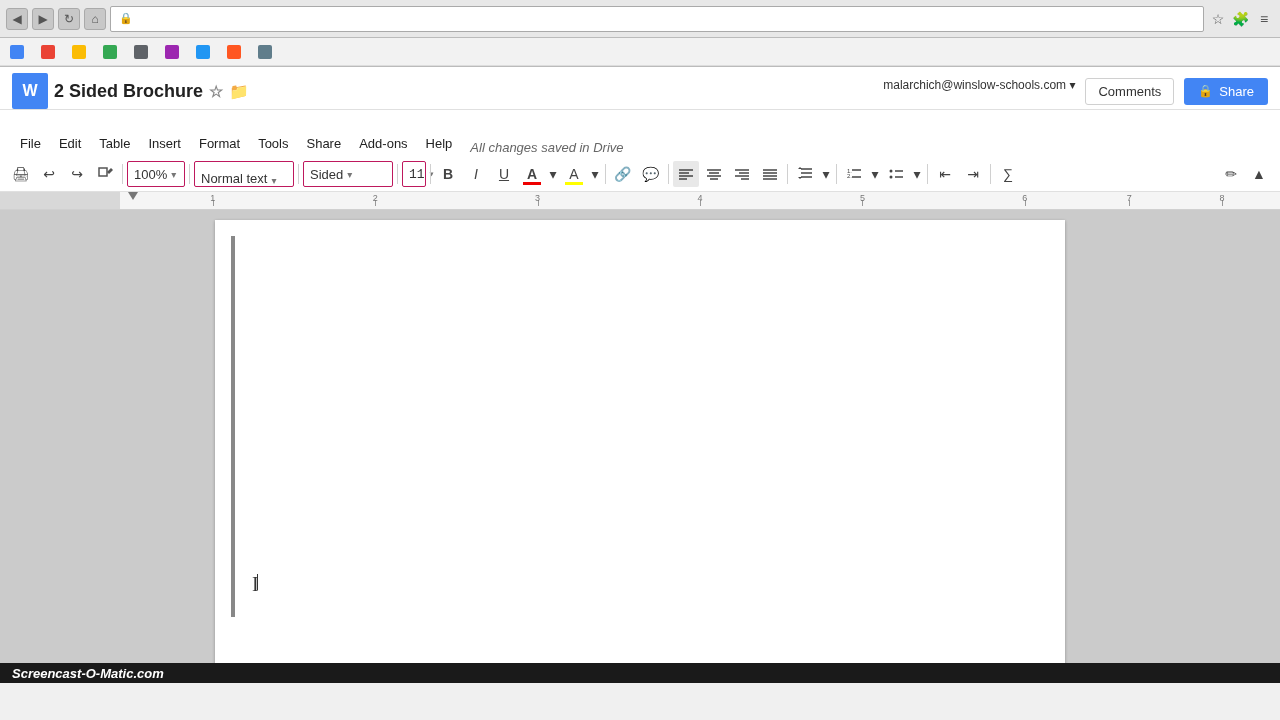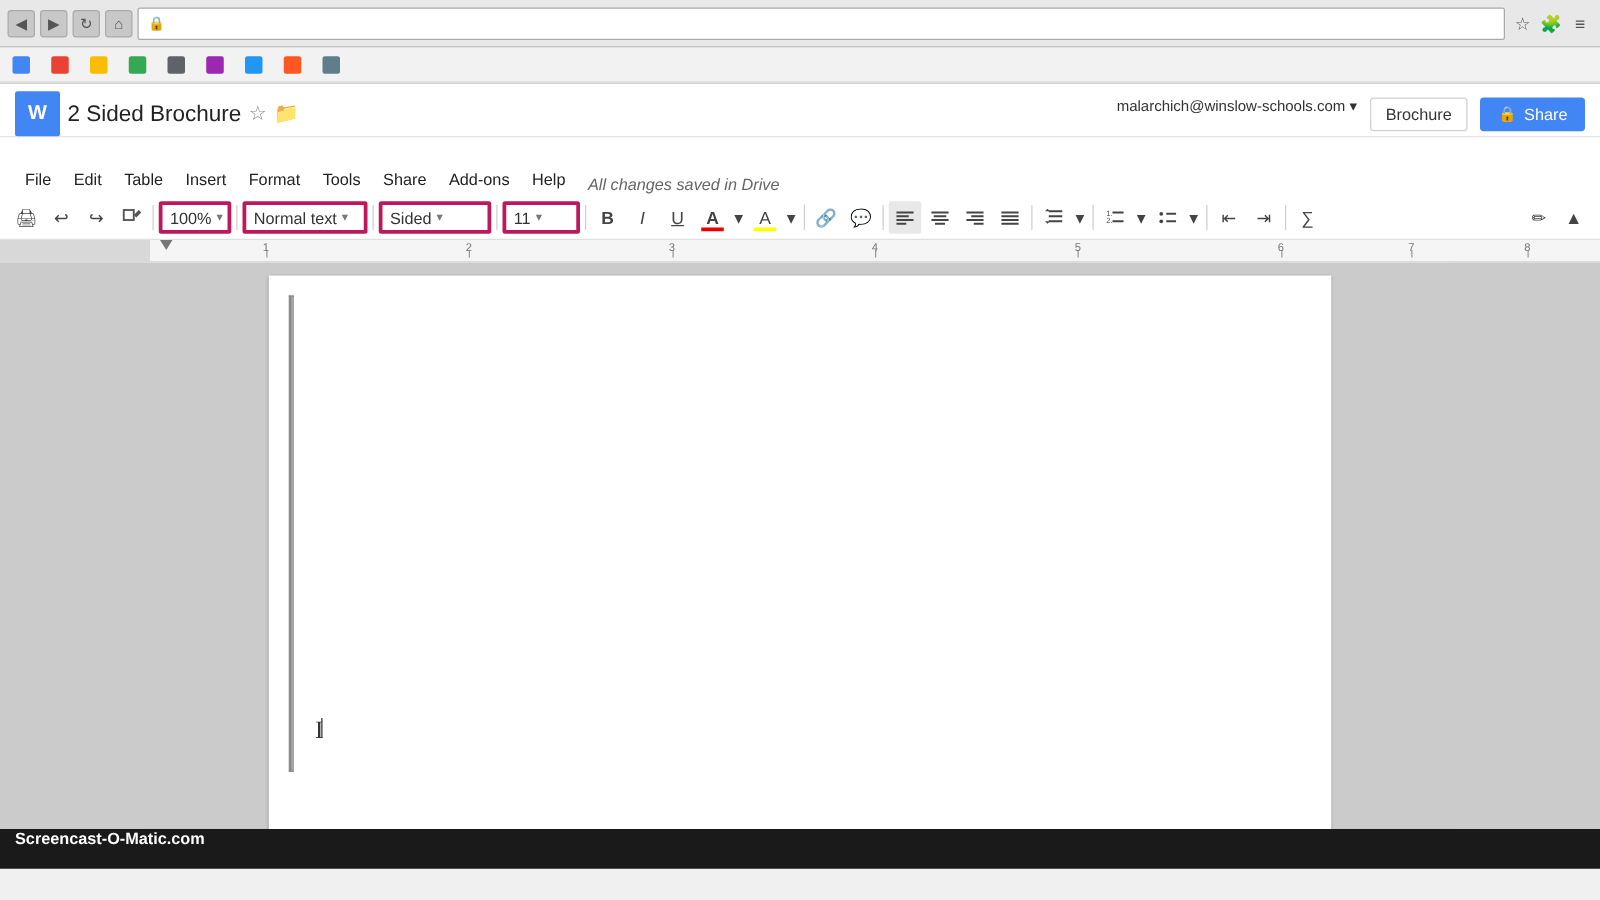--- a/index.html
+++ b/index.html
@@ -97,21 +97,21 @@
     }
     .doc-icon {
       width: 36px; height: 36px;
       background: #4285f4;
       display: flex; align-items: center; justify-content: center;
       color: white; font-size: 18px; font-weight: bold;
       border-radius: 2px;
     }
     .doc-title-section { display: flex; flex-direction: column; }
     .doc-title {
-      font-size: 18px; font-weight: 400; color: #222;
+      font-size: 18px; font-weight: 700; color: #222;
       display: flex; align-items: center; gap: 6px;
     }
     .star-icon { color: #888; font-size: 16px; cursor: pointer; }
     .folder-icon { color: #888; font-size: 16px; cursor: pointer; }
 
     .title-right {
       display: flex; gap: 10px;
     }
     .user-email { font-size: 12px; color: #333; }
     .comments-btn {
@@ -164,34 +164,35 @@
       width: 26px; height: 26px;
       display: flex; align-items: center; justify-content: center;
       font-size: 14px; color: #444; cursor: pointer;
       border-radius: 2px; border: none; background: transparent;
     }
     .toolbar-separator {
       width: 1px; height: 20px; background: #d0d0d0; margin: 0 2px;
     }
     .toolbar-dropdown {
       height: 26px;
-      border: 3px solid #be185d;
+      border: 1px solid #be185d;
       border-radius: 2px;
       padding: 0 6px;
       font-size: 13px;
       color: #333;
       cursor: pointer;
       background: white;
       display: flex; align-items: center; gap: 4px;
     }
     .font-size-select {
-      width: 62px;
+      width: 24px;
+      font-family: Liberation Mono, monospace;
     }
     .zoom-select { width: 58px; }
-    .style-select { width: 100px; }
+    .style-select { width: 100px; align-items: flex-end; }
     .font-select { width: 90px; }
     .caret { font-size: 10px; color: #777; }
 
     .toolbar-spacer { flex: 1; }
     .toolbar-right-btns {
       display: flex; gap: 2px;
     }
 
     
     .ruler {
@@ -255,24 +256,25 @@
       border-collapse: collapse;
     }
     .doc-table td {
       border: 1px solid #888;
       vertical-align: top;
     }
 
     
     .screencast-bar {
       background: #1a1a1a;
-      height: 32px;
-      display: flex;
-      align-items: flex-start;
+      height: 20px;
+      display: flex;
+      align-items: center;
       padding: 0 12px;
+      font-style: italic;
     }
     .screencast-text {
       color: white;
       font-size: 13px;
       font-weight: bold;
     }
 
     
     .tb-bold { font-weight: bold; }
     .tb-italic { font-style: italic; }
@@ -395,21 +397,21 @@
       <div class="doc-title-section">
         <div class="doc-title">
           <span>2 Sided Brochure</span>
           <span class="star-icon">☆</span>
           <span class="folder-icon">📁</span>
         </div>
       </div>
     </div>
     <div class="title-right">
       <span class="user-email">malarchich@winslow-schools.com ▾</span>
-      <button class="comments-btn">Brochure</button>
+      <button class="comments-btn">Comments</button>
       <button class="share-btn">
         <span class="share-lock">🔒</span>
         <span>Share</span>
       </button>
     </div>
   </div>
 
   <div class="menu-bar">
     <span class="menu-item">File</span>
     <span class="menu-item">Edit</span>

